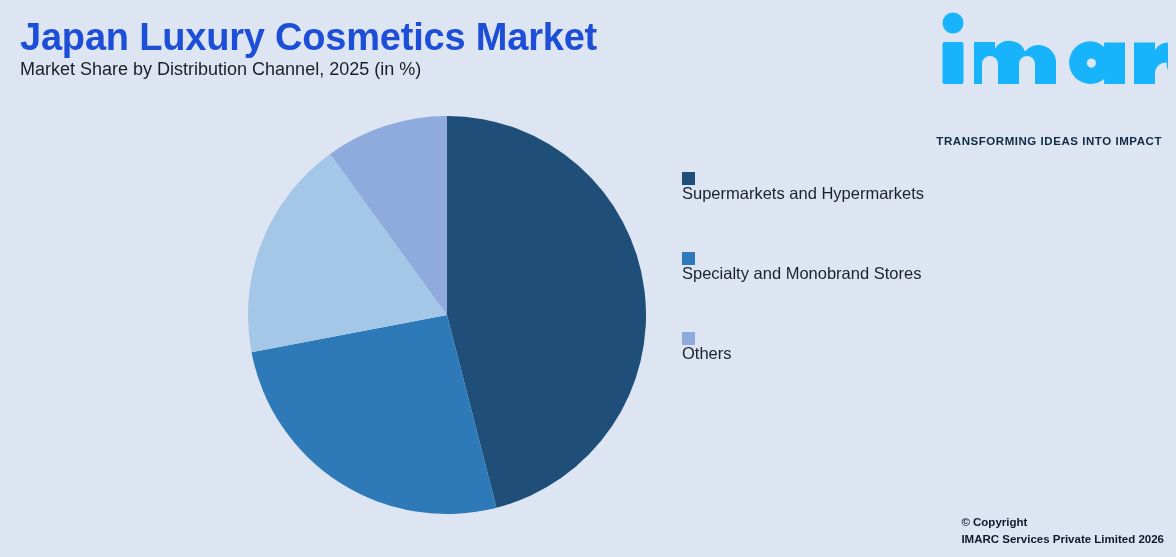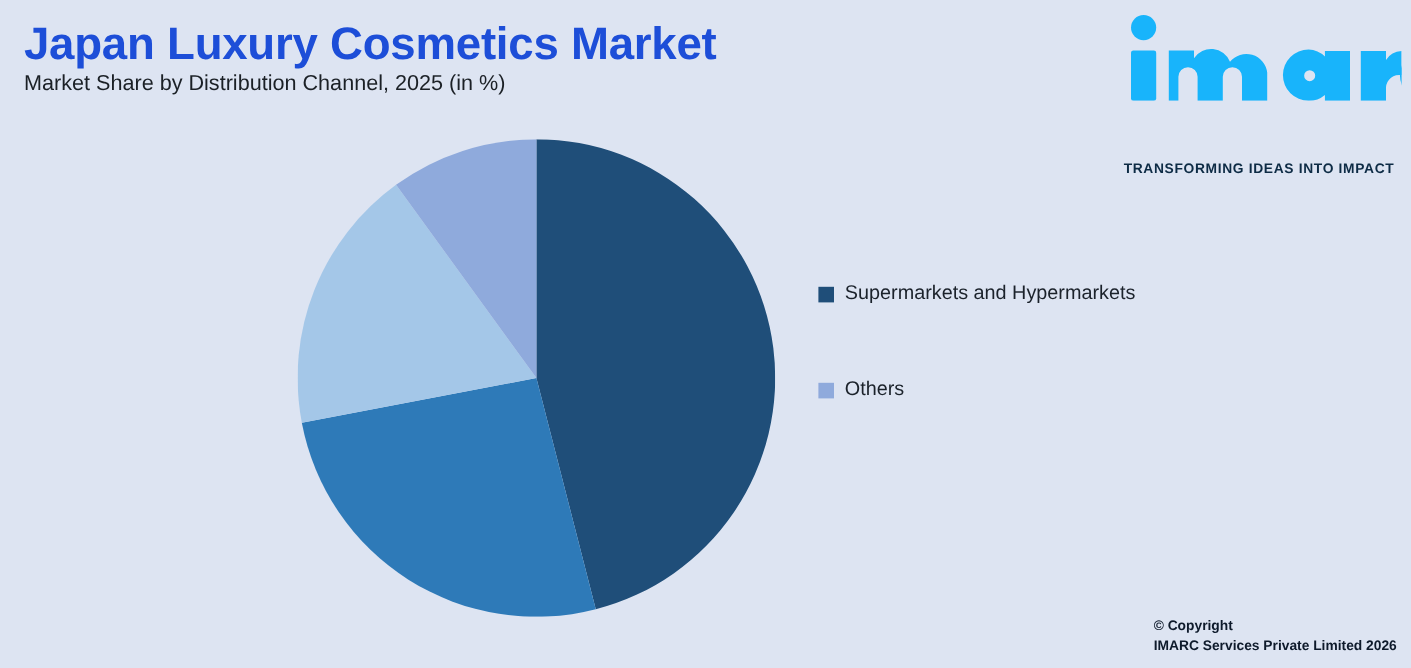--- a/index.html
+++ b/index.html
@@ -86,22 +86,23 @@
 
   
   .legend {
     position: absolute;
     left: 682px;
     top: 172px;
     width: 470px;
   }
   .legend-item {
     display: flex;
-    align-items: flex-end;
+    align-items: flex-start;
     height: 80px;
+    flex-direction: column;
   }
   .legend-swatch {
     width: 13px;
     height: 13px;
     flex: 0 0 13px;
     margin-right: 9px;
   }
   .legend-label {
     font-size: 16.5px;
     color: #1b222b;
@@ -155,20 +156,24 @@
         </g>
     </svg>
   </div>
 
   <div class="legend" id="legend">
       <div class="legend-item">
         <span class="legend-swatch" style="background: rgb(31, 78, 121);"></span>
         <span class="legend-label">Supermarkets and Hypermarkets</span>
       </div>
       <div class="legend-item">
+        <span class="legend-swatch" style="background: rgb(46, 122, 184);"></span>
+        <span class="legend-label">Specialty and Monobrand Stores</span>
+      </div>
+      <div class="legend-item">
         <span class="legend-swatch" style="background: rgb(143, 170, 220);"></span>
         <span class="legend-label">Others</span>
       </div>
     </div>
 
   <div class="footer">
     <div>© Copyright</div>
     <div>IMARC Services Private Limited 2026</div>
   </div>
 

